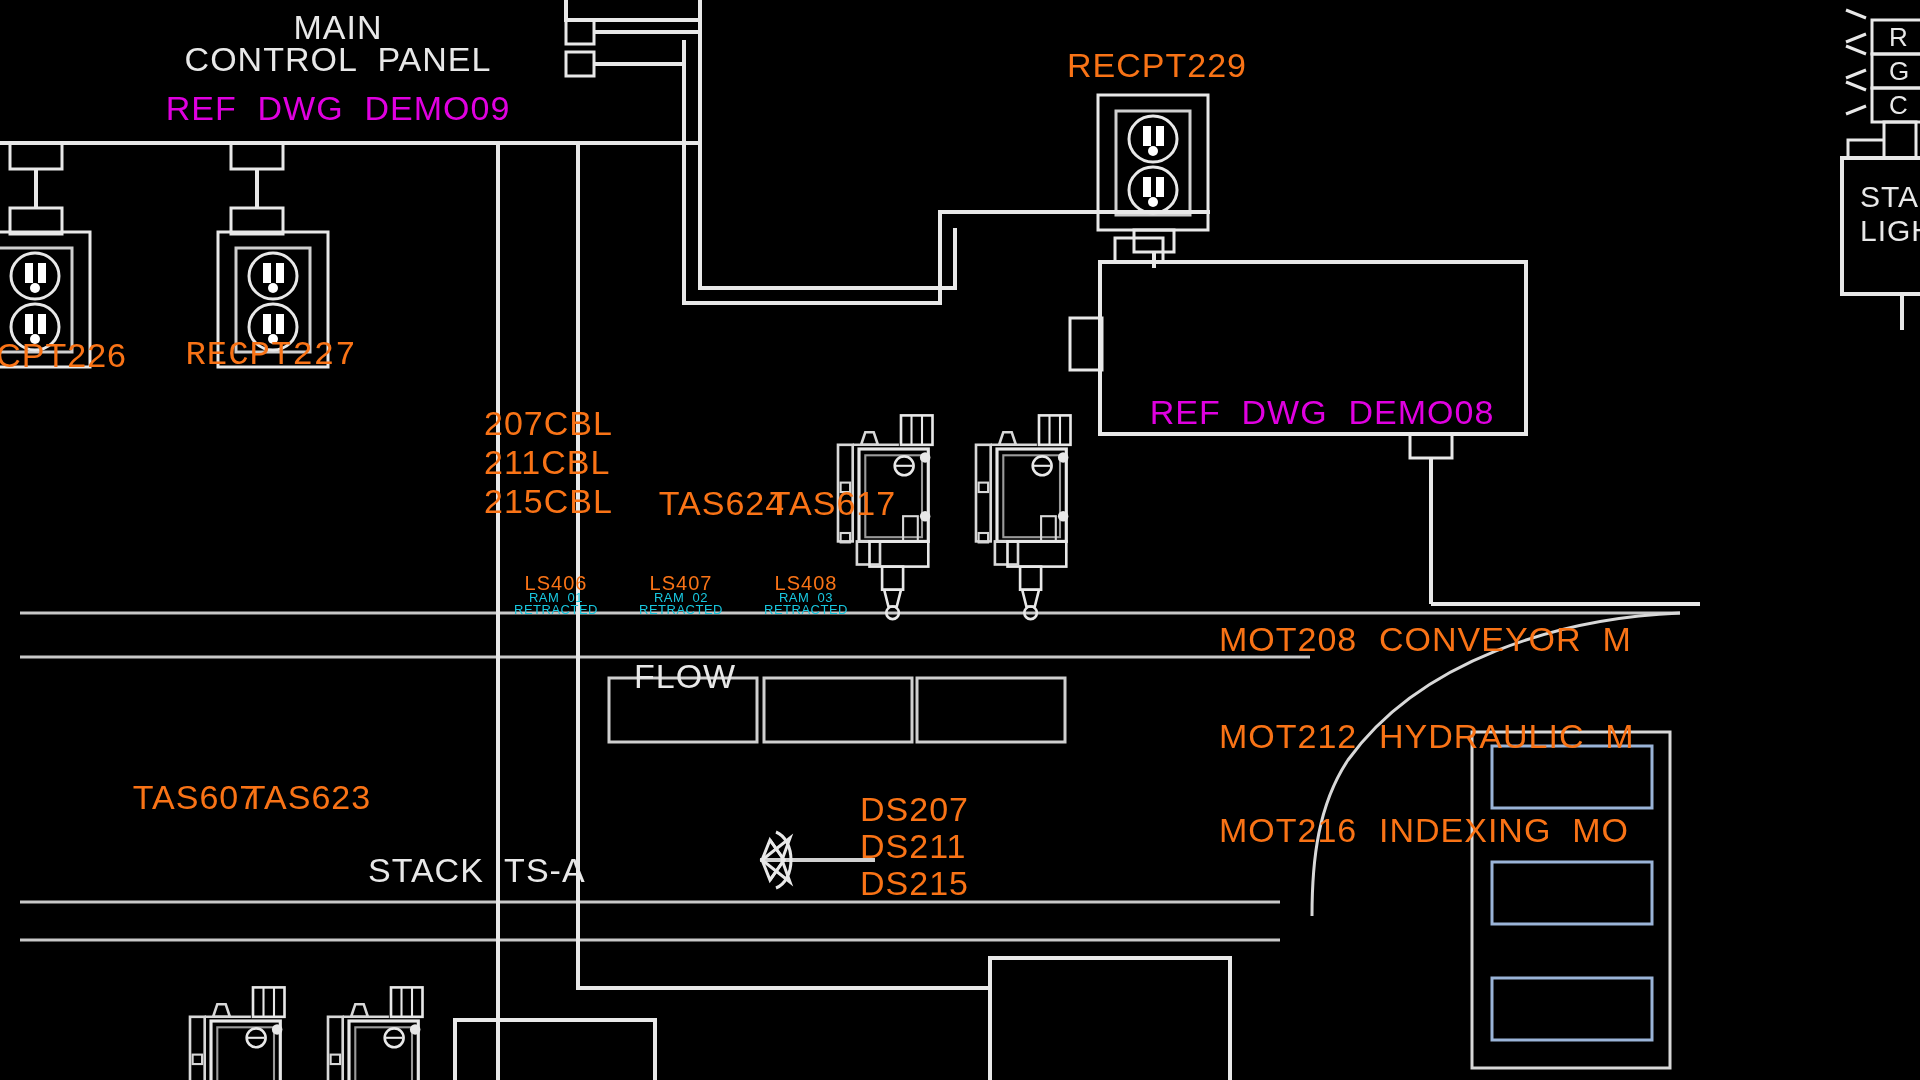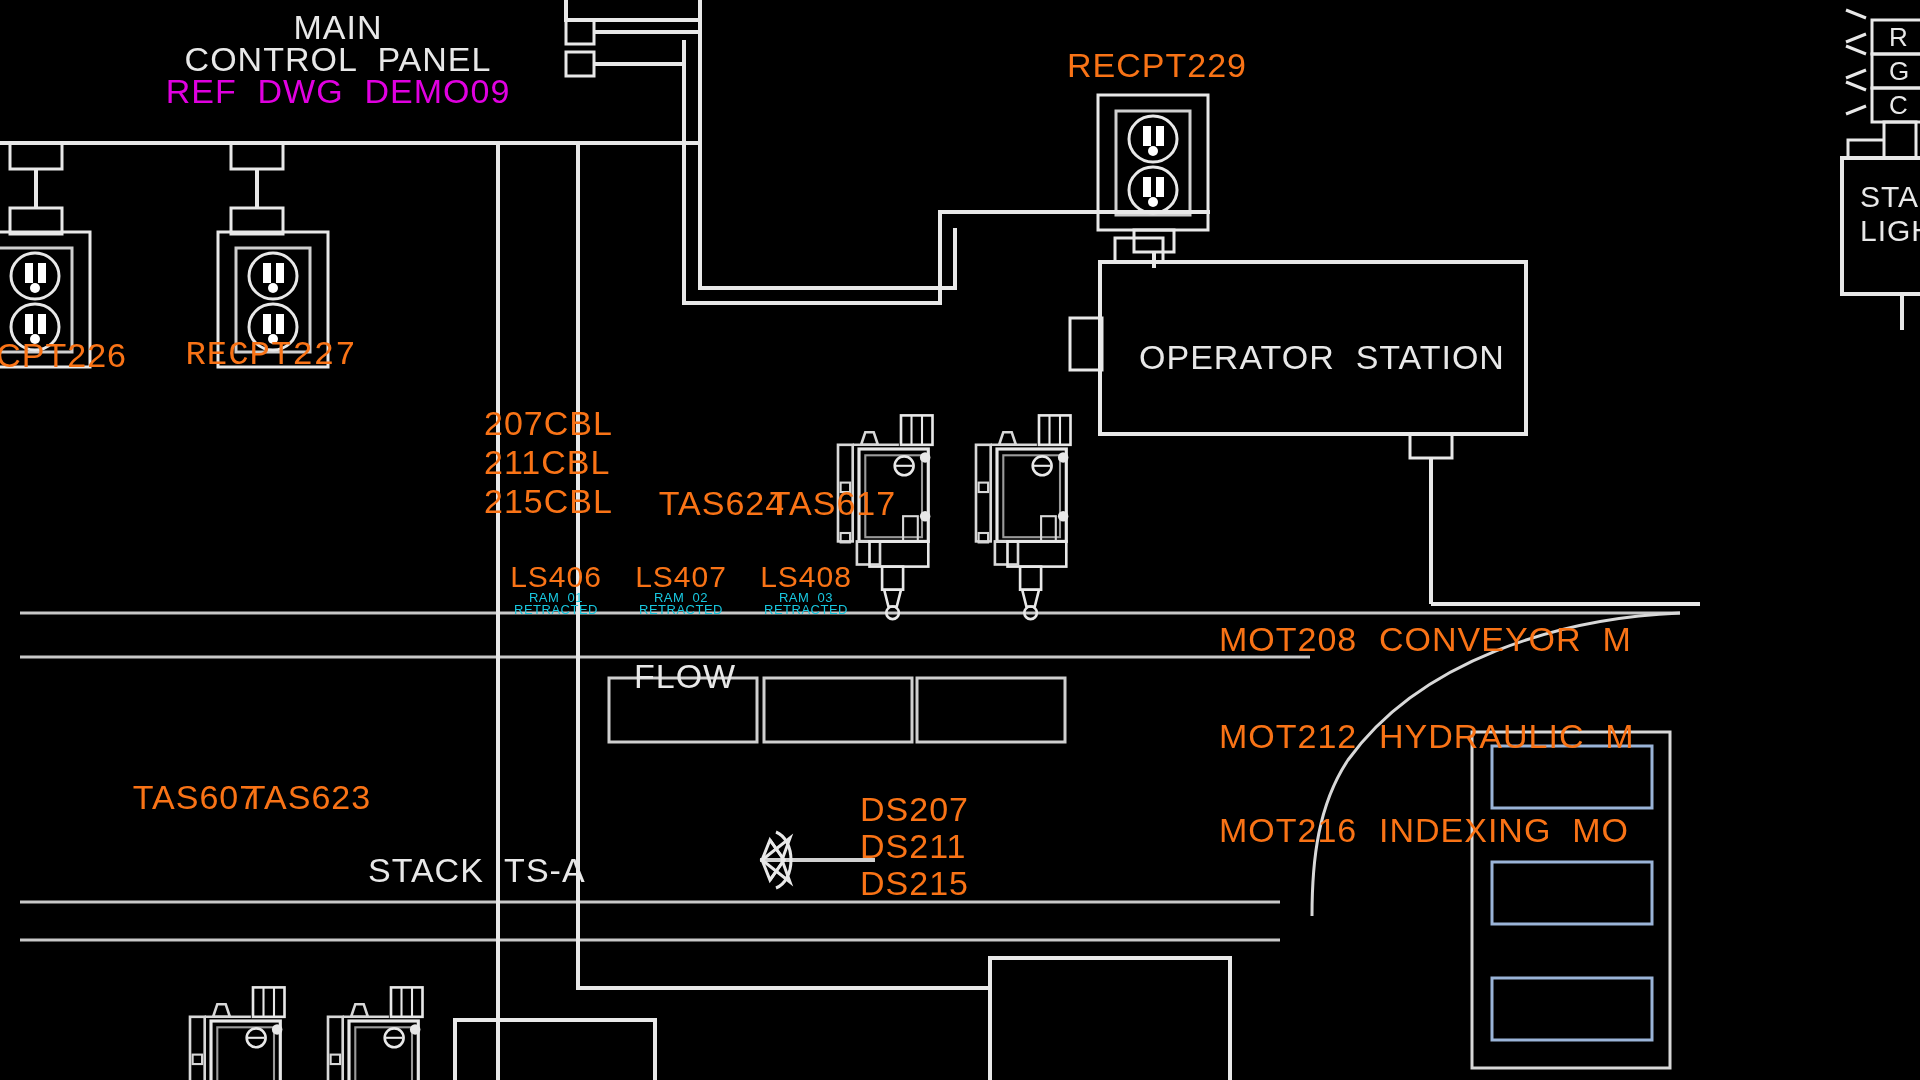--- a/index.html
+++ b/index.html
@@ -1,25 +1,25 @@
 <!DOCTYPE html>
 <html><head>
 <meta charset="utf-8">
 <style>
   html,body{margin:0;padding:0;background:#000;}
   body{width:1920px;height:1080px;overflow:hidden;font-family:"Liberation Sans",sans-serif;}
   #stage{position:relative;width:1920px;height:1080px;background:#000;}
   svg#dwg{position:absolute;left:0;top:0;width:1920px;height:1080px;display:block;}
   .lbl{position:absolute;white-space:pre;font-family:"Liberation Sans",sans-serif;letter-spacing:1px;}
   .wht{color:#e8e8e8;}
-  .mag{color:#e000e0;}
+  .mag{color:#e000e0;margin-top:17px;}
   .blu{color:#f97316;}
   .cyn{color:#18c8e0;}
   .t34{font-size:34px;}
-  .t30{font-size:30px;}
+  .t30{font-size:20px;margin-top:12px;}
   .t13{font-size:13px;line-height:13px;letter-spacing:0.5px;}
   .ctr{transform:translateX(-50%);text-align:center;}
 </style>
 </head>
 <body>
 
 <div id="stage">
 
   <svg id="dwg" viewBox="0 0 1920 1080">
     <defs>
@@ -209,21 +209,21 @@
   </svg>
 
   <div class="lbl wht t34 ctr" style="left:338px;top:8px;">MAIN</div>
   <div class="lbl wht t34 ctr" style="left:338px;top:40px;">CONTROL  PANEL</div>
   <div class="lbl mag t34 ctr" style="left:338px;top:72px;">REF  DWG  DEMO09</div>
 
   <div class="lbl blu t34 ctr" style="left:37px;top:336px;">RECPT226</div>
   <div class="lbl blu t34 ctr" style="left:271px;top:336px;font-family:Liberation Mono, monospace;">RECPT227</div>
   <div class="lbl blu t34 ctr" style="left:1157px;top:46px;">RECPT229</div>
 
-  <div class="lbl wht t34 ctr" style="left:1322px;top:338px;">OPERATOR  STATION</div>
+  <div class="lbl mag t34 ctr" style="left:1322px;top:376px;">REF  DWG  DEMO08</div>
 
   <div class="lbl blu t34" style="left:484px;top:404px;">207CBL</div>
   <div class="lbl blu t34" style="left:484px;top:443px;">211CBL</div>
   <div class="lbl blu t34" style="left:484px;top:482px;">215CBL</div>
 
   <div class="lbl blu t34 ctr" style="left:722px;top:484px;">TAS624</div>
   <div class="lbl blu t34 ctr" style="left:833px;top:484px;">TAS617</div>
 
   <div class="lbl blu t34 ctr" style="left:196px;top:778px;">TAS607</div>
   <div class="lbl blu t34 ctr" style="left:308px;top:778px;">TAS623</div>

